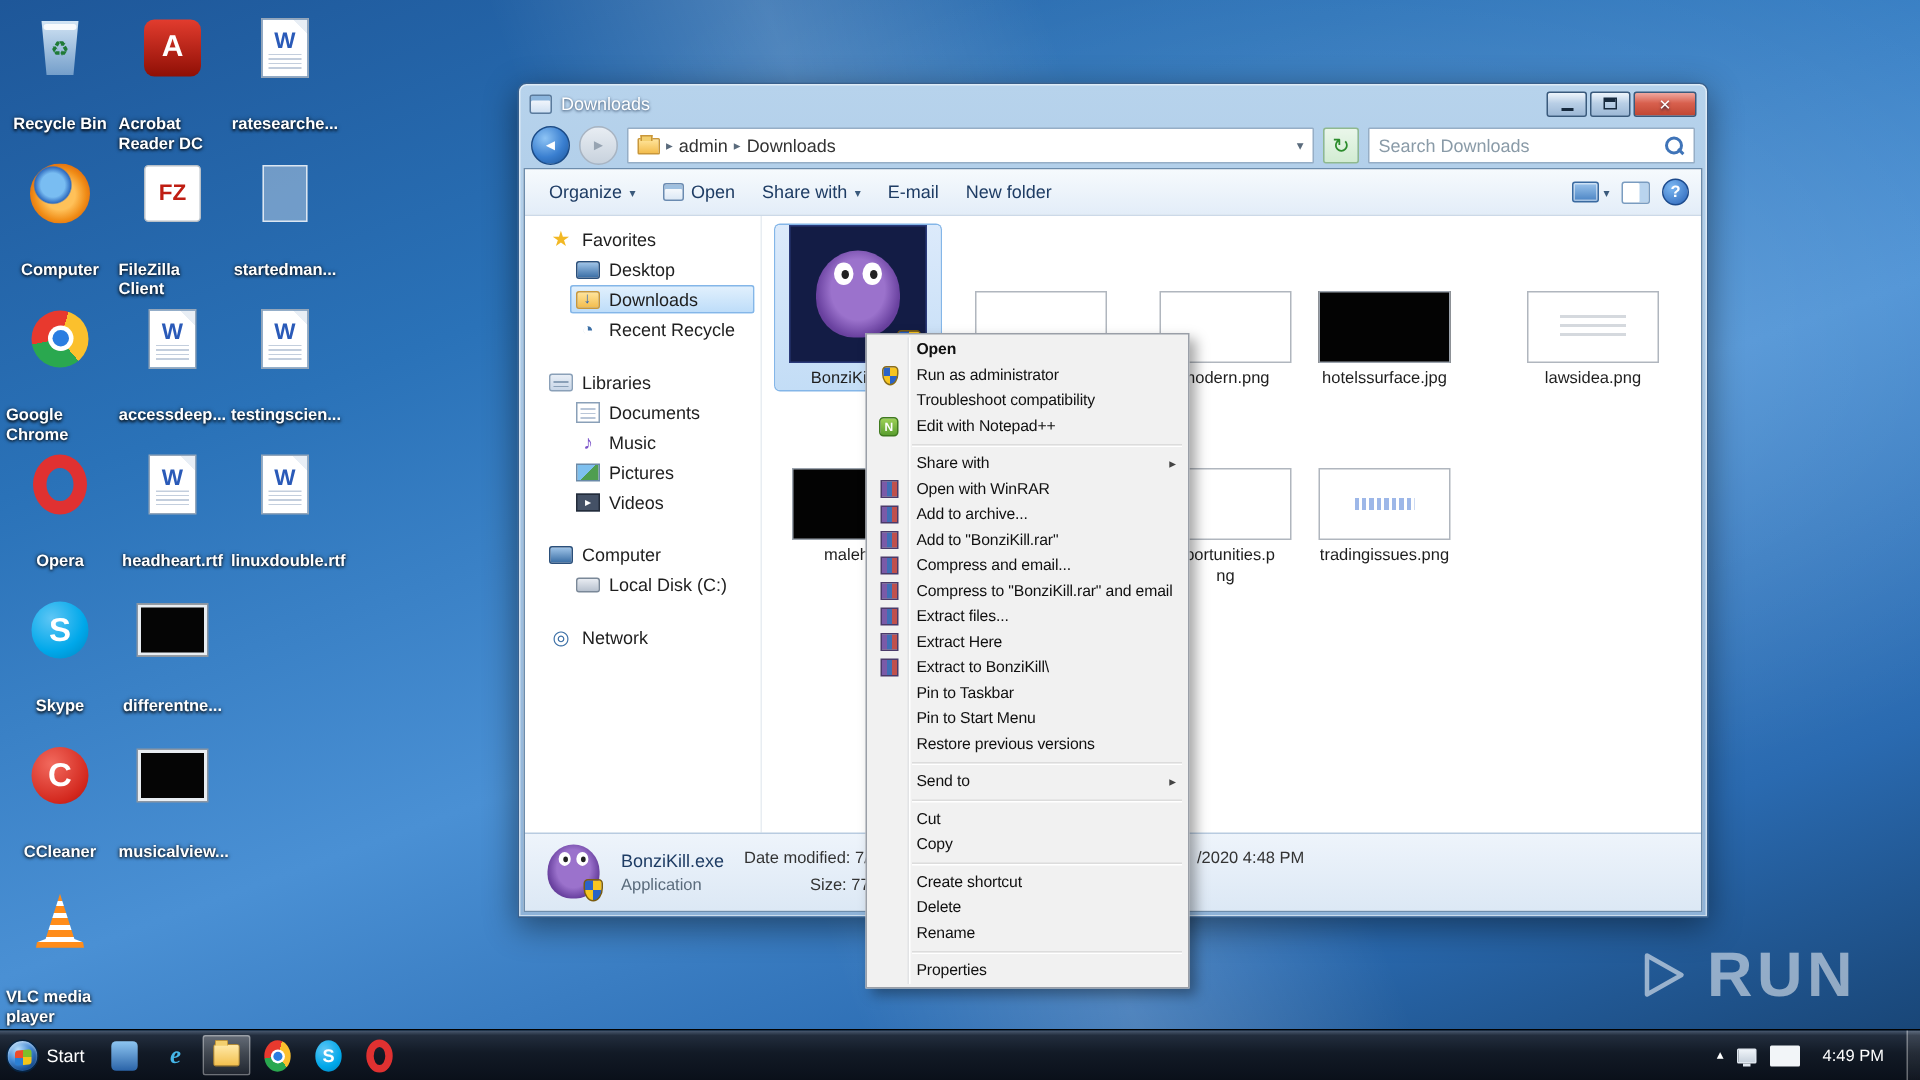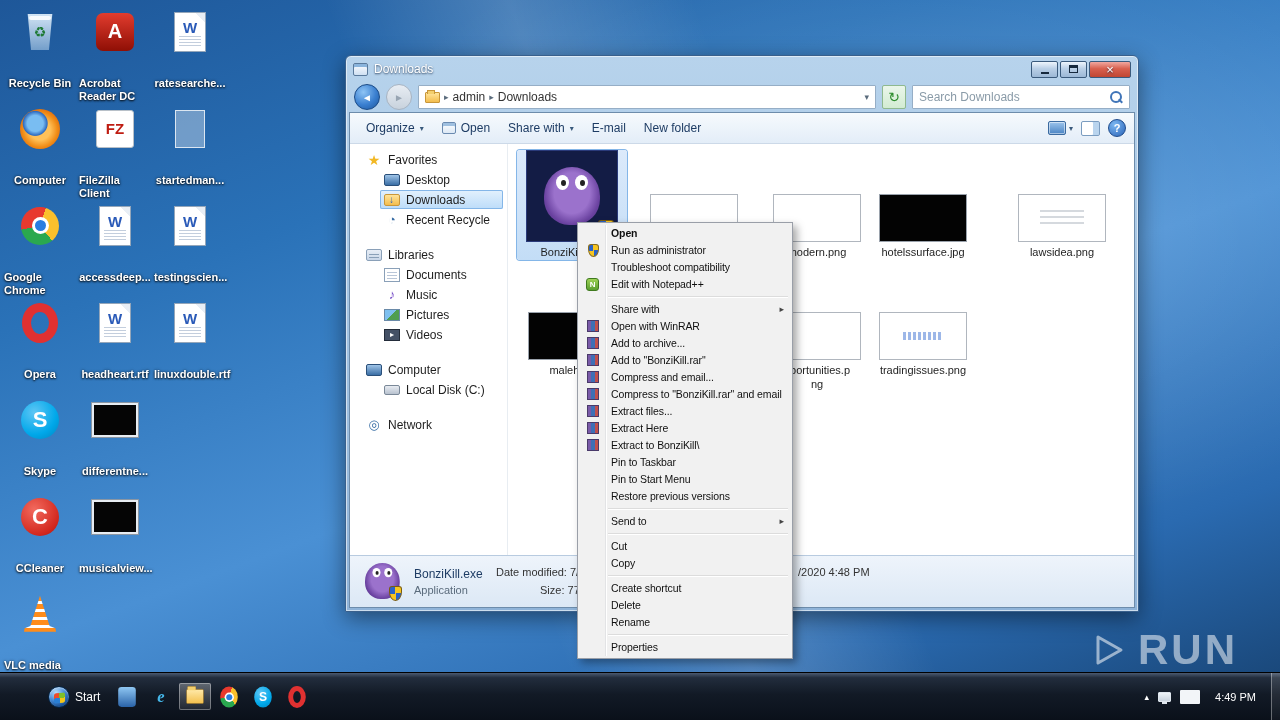--- a/index.html
+++ b/index.html
@@ -197,22 +197,22 @@
   .mi-icon.uac-shield-icon{display:block;width:11px;height:13px;left:8px;
     background:conic-gradient(#f7c521 0 25%,#2a63c8 0 50%,#f7c521 0 75%,#2a63c8 0 100%);
     border:1px solid #8a6d1a;border-radius:3px 3px 50% 50%/3px 3px 60% 60%;}
   .mi-icon.notepadpp-icon{display:flex;align-items:center;justify-content:center;background:linear-gradient(#9ed257,#5a9e2f);
     border:1px solid #3f7a1e;border-radius:3px;color:#fff;font-size:8px;font-weight:bold;}
   .mi-icon.notepadpp-icon::before{content:"N";}
   .mi-icon.winrar-icon{display:block;width:12px;height:12px;left:7px;
     background:linear-gradient(90deg,#7a5aa8 0 33%,#3f6fb5 33% 66%,#c0504d 66%);border:1px solid #4a3a6a;}
 
   
-  .taskbar{position:absolute;left:0;right:0;bottom:0;height:48px;z-index:80;display:flex;align-items:center;
-    background:linear-gradient(#4a5a70 0%,#222d3d 10%,#121a26 45%,#0a101a 100%);border-top:1px solid #000;padding-left:44px;}
+  .taskbar{position:absolute;left:0;right:0;bottom:0;height:34px;z-index:80;display:flex;align-items:center;
+    background:linear-gradient(#4a5a70 0%,#222d3d 10%,#121a26 45%,#0a101a 100%);border-top:1px solid #000;}
   .start-btn{display:flex;align-items:center;gap:5px;height:100%;padding:0 10px 0 4px;color:#fff;font-size:12px;}
   .orb{width:22px;height:22px;border-radius:50%;position:relative;border:1px solid #06223f;
     background:radial-gradient(circle at 35% 28%,#b8defa,#3f86d4 45%,#0d3f7e 80%,#062a52);
     box-shadow:inset 0 1px 2px rgba(255,255,255,.6);}
   .orb::after{content:"";position:absolute;left:5px;top:6px;width:11px;height:10px;border-radius:2px;transform:skewY(-6deg);
     background:conic-gradient(#7fbf2a 0 25%,#f5c518 0 50%,#2a7fd4 0 75%,#ee4b2b 0 100%);}
   .tb-items{display:flex;align-items:center;height:100%;}
   .tb-item{width:32px;height:27px;display:flex;align-items:center;justify-content:center;border-radius:2px;margin:0 1px;}
   .tb-item .dicon{transform:scale(.55);}
   .tb-item.active{background:linear-gradient(rgba(255,255,255,.30),rgba(255,255,255,.08));

